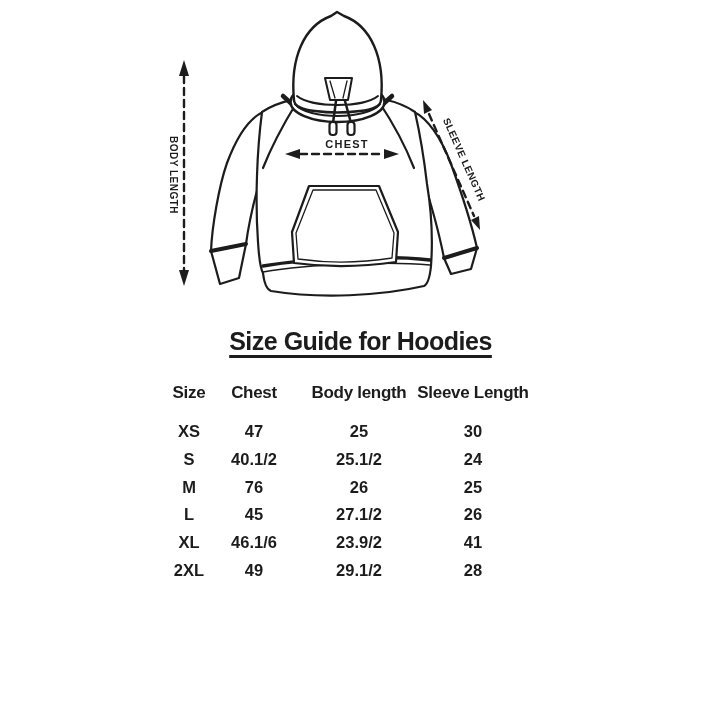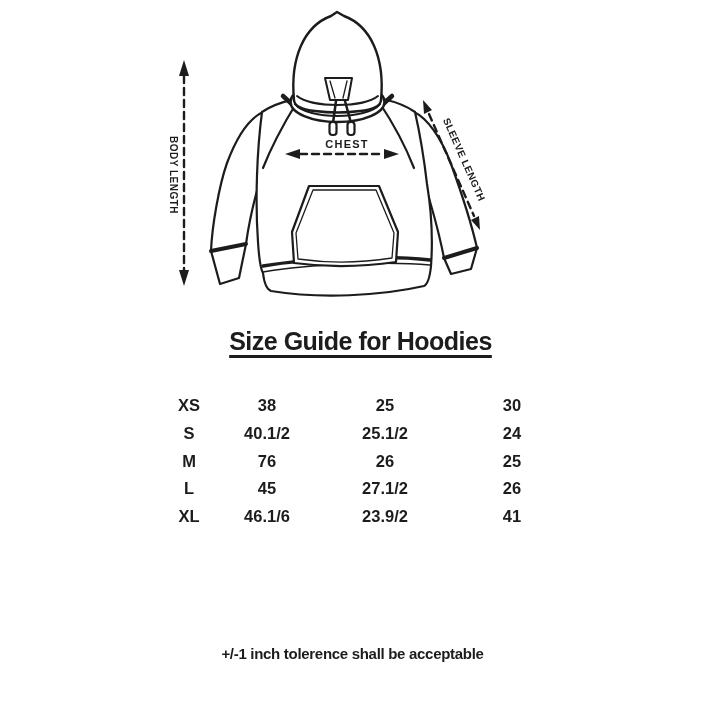--- a/index.html
+++ b/index.html
@@ -13,21 +13,21 @@
     font-size:25px;font-weight:700;letter-spacing:-0.5px;line-height:28px;
     text-decoration:underline;text-decoration-thickness:3px;text-underline-offset:5px;
   }
   .size-table{position:absolute;left:160px;top:380px;width:358px;}
   .thead,.trow{
     display:grid;grid-template-columns:58px 72px 138px 90px;
     justify-items:center;align-items:center;white-space:nowrap;
   }
   .thead{height:26px;font-size:17px;font-weight:700;letter-spacing:-0.3px;}
   .tbody{margin-top:12px;}
-  .trow{height:27.7px;font-size:16.5px;font-weight:700;gap:13px;}
+  .trow{height:27.7px;font-size:16.5px;font-weight:700;}
   .footer{
     position:absolute;left:0;top:644px;width:705px;text-align:center;
     font-size:15px;font-weight:700;letter-spacing:-0.3px;line-height:20px;
   }
   svg text{font-family:"Liberation Sans","DejaVu Sans",sans-serif;font-weight:700;fill:#1c1c1c;}
 </style>
 </head>
 <body>
 
 <div class="canvas">
@@ -103,24 +103,30 @@
     <text x="170" y="175" transform="rotate(90 170 175)" text-anchor="middle" font-size="10" letter-spacing="0.5">BODY LENGTH</text>
 
     <text x="347" y="148" text-anchor="middle" font-size="11" letter-spacing="1.2">CHEST</text>
 
     <text x="461" y="161" transform="rotate(66 461 161)" text-anchor="middle" font-size="10" letter-spacing="0.5">SLEEVE LENGTH</text>
   </svg>
 
   <div class="page-title">Size Guide for Hoodies</div>
 
   <div class="size-table">
+    <div class="thead">
+      <span>Size</span>
+      <span>Chest</span>
+      <span>Body length</span>
+      <span>Sleeve Length</span>
+    </div>
     <div class="tbody">
         <div class="trow">
       <span>XS</span>
-      <span>38</span>
+      <span>47</span>
       <span>25</span>
       <span>30</span>
     </div>
         <div class="trow">
       <span>S</span>
       <span>40.1/2</span>
       <span>25.1/2</span>
       <span>24</span>
     </div>
         <div class="trow">
@@ -134,19 +140,24 @@
       <span>45</span>
       <span>27.1/2</span>
       <span>26</span>
     </div>
         <div class="trow">
       <span>XL</span>
       <span>46.1/6</span>
       <span>23.9/2</span>
       <span>41</span>
     </div>
+        <div class="trow">
+      <span>2XL</span>
+      <span>49</span>
+      <span>29.1/2</span>
+      <span>28</span>
+    </div>
       </div>
   </div>
 
   <div class="footer">
-    <div>+/-1 inch tolerence shall be acceptable</div>
   </div>
 </div>
 
 </body></html>

